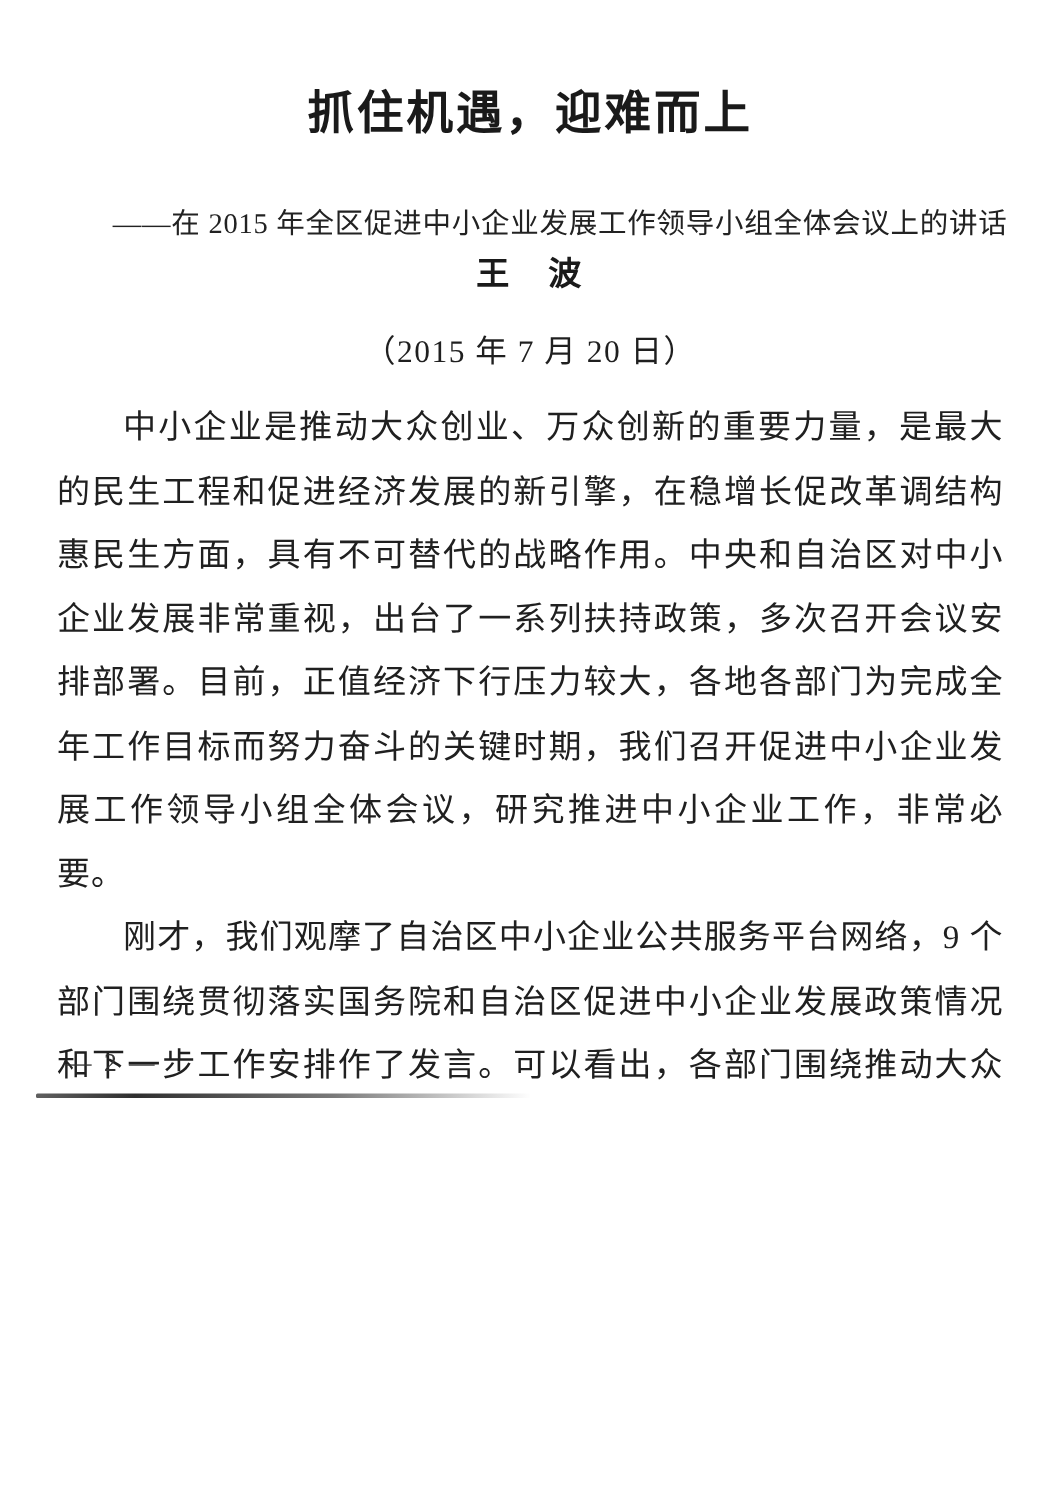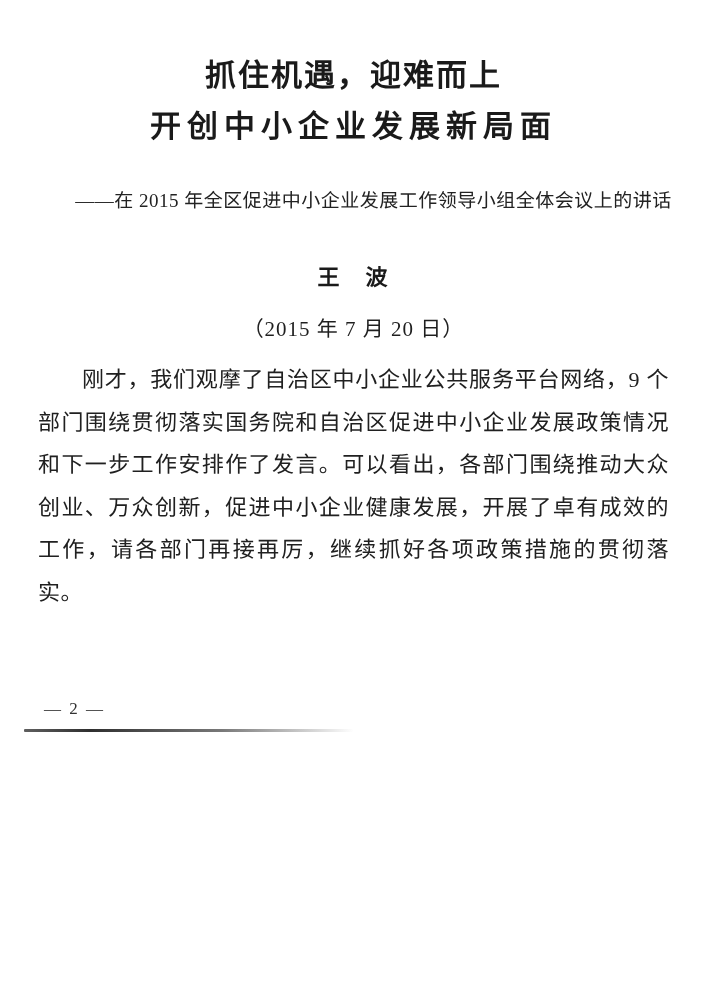--- a/index.html
+++ b/index.html
@@ -32,21 +32,20 @@
     margin-top: 40px;
     text-align: center;
     font-size: 19px;
     line-height: 28px;
     letter-spacing: 0.5px;
     color: #222222;
     margin-left: 40px;
   }
 
   .byline {
-    margin-top: 44px;
     text-align: center;
     font-size: 22px;
     font-weight: bold;
     letter-spacing: 2px;
     color: #1a1a1a;
   }
 
   .dateline {
     margin-top: 21px;
     text-align: center;
@@ -91,30 +90,30 @@
     border-radius: 1px;
   }
 </style>
 </head>
 <body>
 
 <div class="page">
 
   <div class="title-block">
     <div class="title-line first">抓住机遇，迎难而上</div>
-    <div class="title-line second">开创中小企业发展新局面</div>
   </div>
 
   <div class="subtitle">——在 2015 年全区促进中小企业发展工作领导小组全体会议上的讲话</div>
 
   <div class="byline">王　波</div>
 
   <div class="dateline">（2015 年 7 月 20 日）</div>
 
   <div class="doc-body">
+    <p class="para">中小企业是推动大众创业、万众创新的重要力量，是最大的民生工程和促进经济发展的新引擎，在稳增长促改革调结构惠民生方面，具有不可替代的战略作用。中央和自治区对中小企业发展非常重视，出台了一系列扶持政策，多次召开会议安排部署。目前，正值经济下行压力较大，各地各部门为完成全年工作目标而努力奋斗的关键时期，我们召开促进中小企业发展工作领导小组全体会议，研究推进中小企业工作，非常必要。</p>
     <p class="para">刚才，我们观摩了自治区中小企业公共服务平台网络，9 个部门围绕贯彻落实国务院和自治区促进中小企业发展政策情况和下一步工作安排作了发言。可以看出，各部门围绕推动大众创业、万众创新，促进中小企业健康发展，开展了卓有成效的工作，请各部门再接再厉，继续抓好各项政策措施的贯彻落实。</p>
 
   </div>
 
   <div class="page-number">— 2 —</div>
 
   <div class="scan-edge-artifact"></div>
 
 </div>
 

